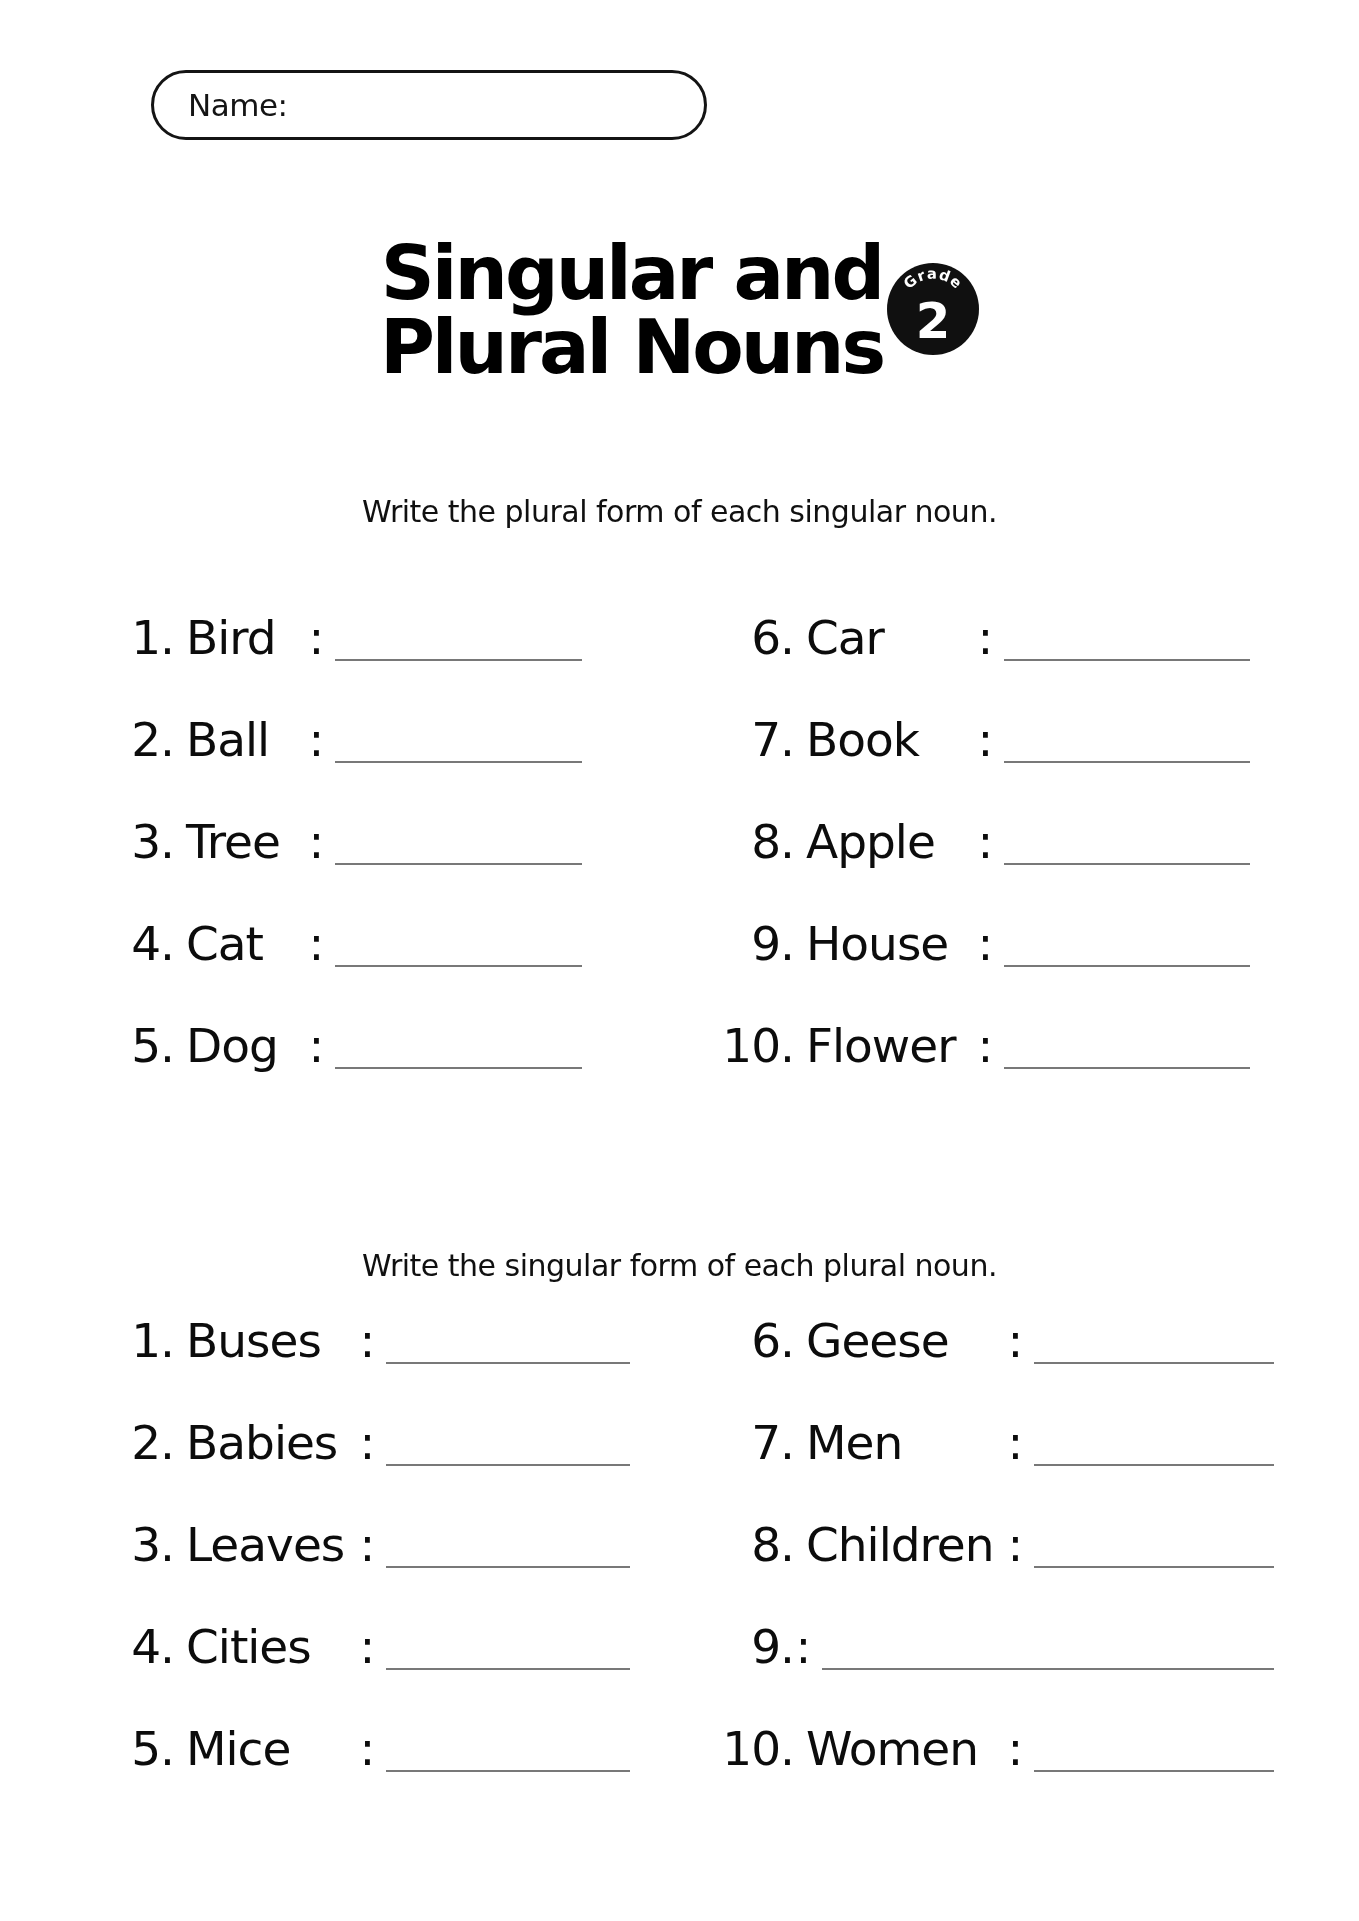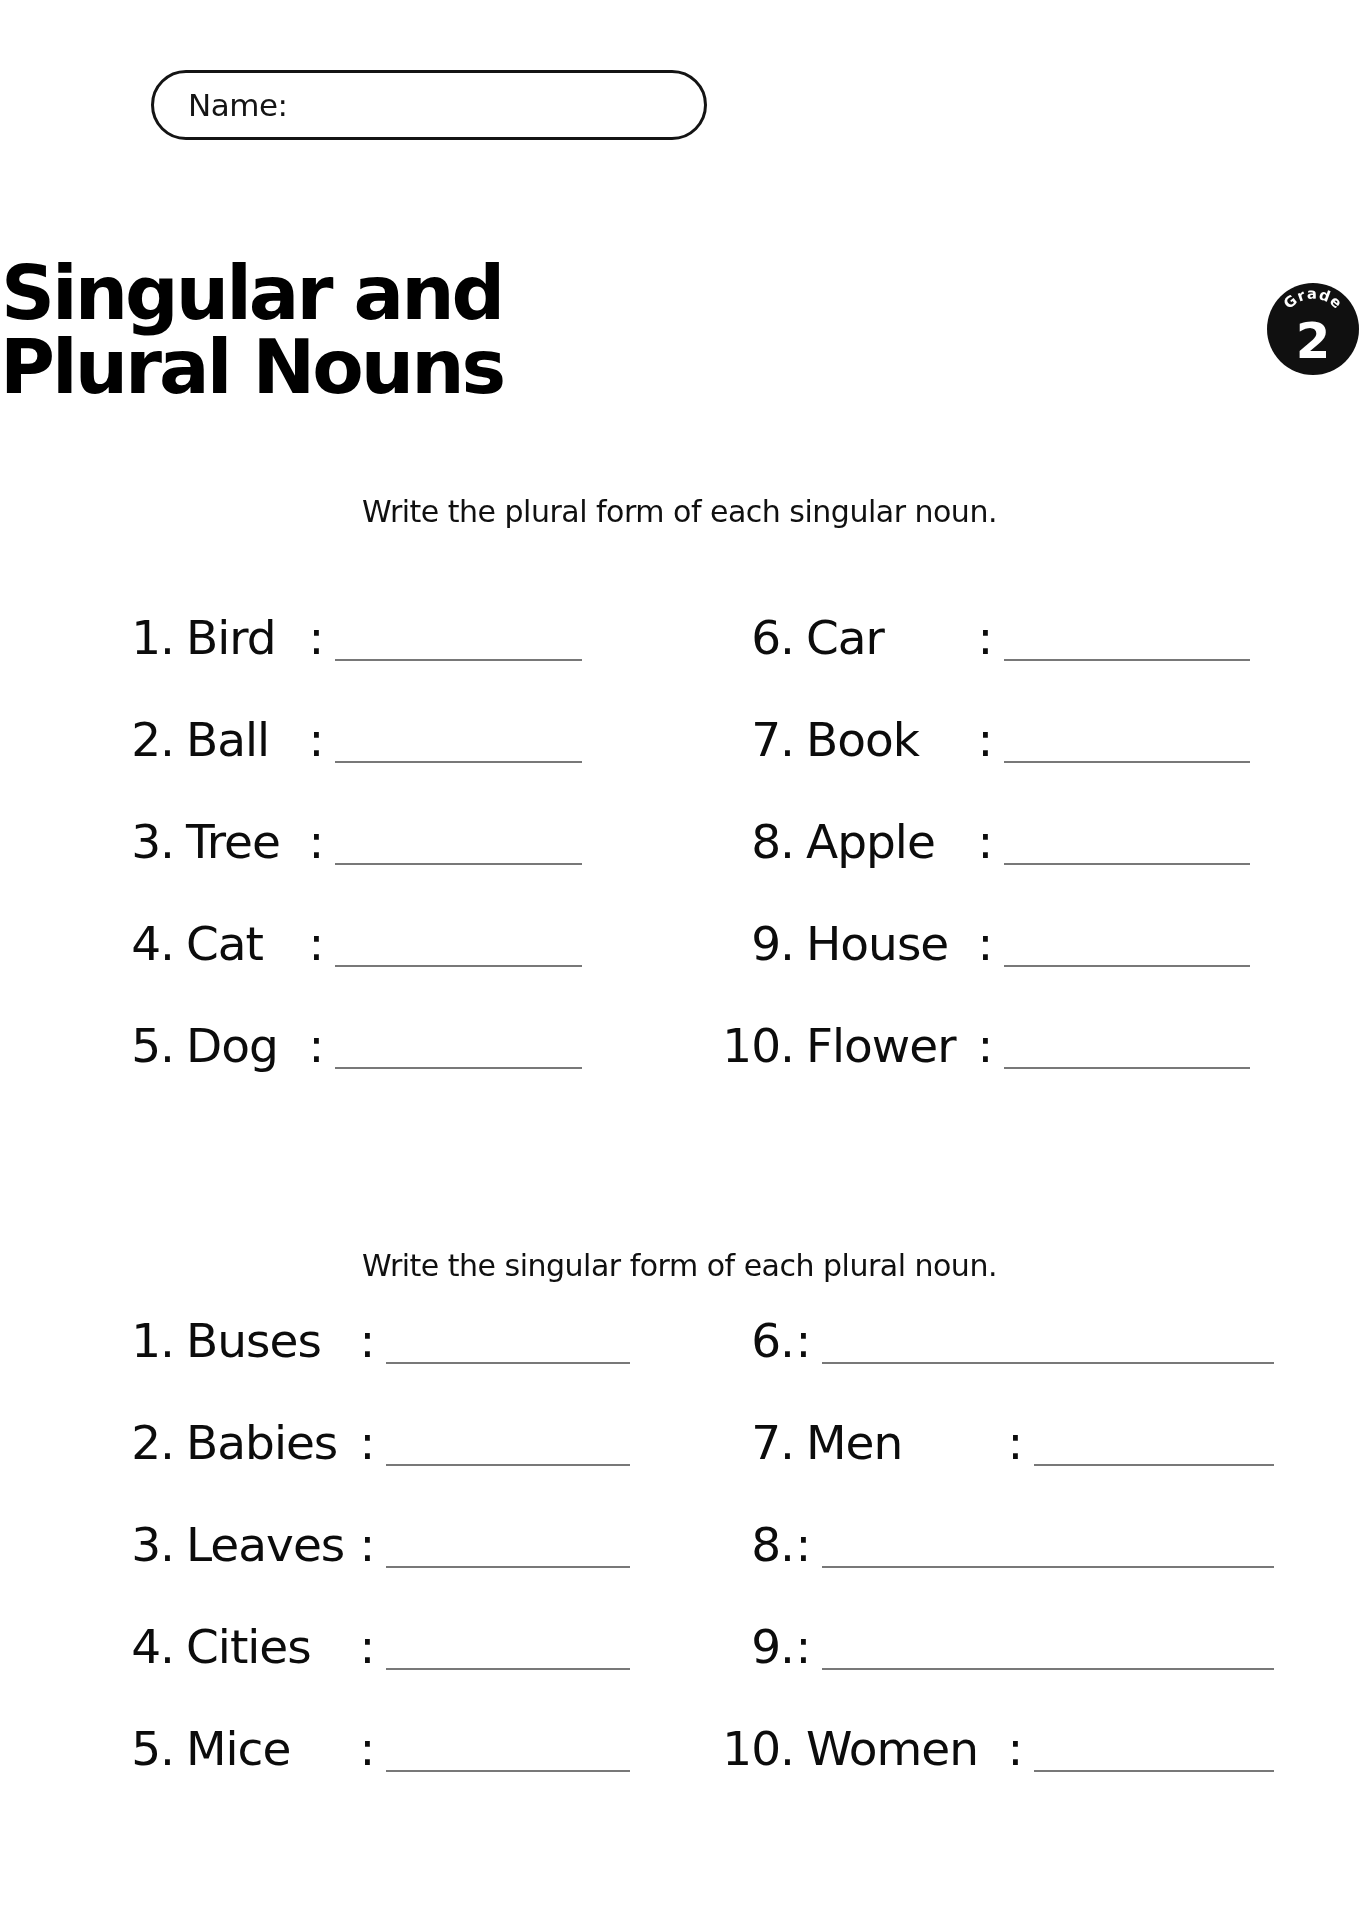--- a/index.html
+++ b/index.html
@@ -13,22 +13,22 @@
     position:absolute; top:70px; height:70px; box-sizing:border-box;
     border:3.5px solid #141414; border-radius:38px; background:#ffffff;
     display:flex; align-items:center; padding-left:34px;
     font-size:31px; letter-spacing:-0.5px; color:#141414;
   }
   .pill-name { left:151px; width:556px; }
   .pill-date { left:799px; width:424px; }
 
   
   .title-row {
-    position:absolute; top:257px; left:0; width:100%;
-    display:flex; justify-content:space-between; align-items:flex-start; gap:4px;
+    position:absolute; top:237px; left:0; width:100%;
+    display:flex; justify-content:center; align-items:flex-start; gap:4px;
   }
   .title-text {
     font-size:75px; font-weight:bold; letter-spacing:-3px; line-height:0.98;
     text-align:center; color:#000000;
   }
   .badge { width:92px; height:92px; margin-top:26px; flex:none; }
   .badge svg { width:100%; height:100%; display:block; font-family:"DejaVu Sans", sans-serif; }
 
   
   .instruction {
@@ -178,31 +178,33 @@
       <span class="blank"></span>
     </div>
     <div class="row">
       <span class="num">5.</span>
       <span class="word">Mice</span>
       <span class="colon">:</span>
       <span class="blank"></span>
     </div>
     <div class="row">
       <span class="num">6.</span>
+      <span class="word">Geese</span>
       <span class="colon">:</span>
       <span class="blank"></span>
     </div>
     <div class="row">
       <span class="num">7.</span>
       <span class="word">Men</span>
       <span class="colon">:</span>
       <span class="blank"></span>
     </div>
     <div class="row">
       <span class="num">8.</span>
+      <span class="word">Children</span>
       <span class="colon">:</span>
       <span class="blank"></span>
     </div>
     <div class="row">
       <span class="num">9.</span>
       <span class="colon">:</span>
       <span class="blank"></span>
     </div>
     <div class="row">
       <span class="num">10.</span>

